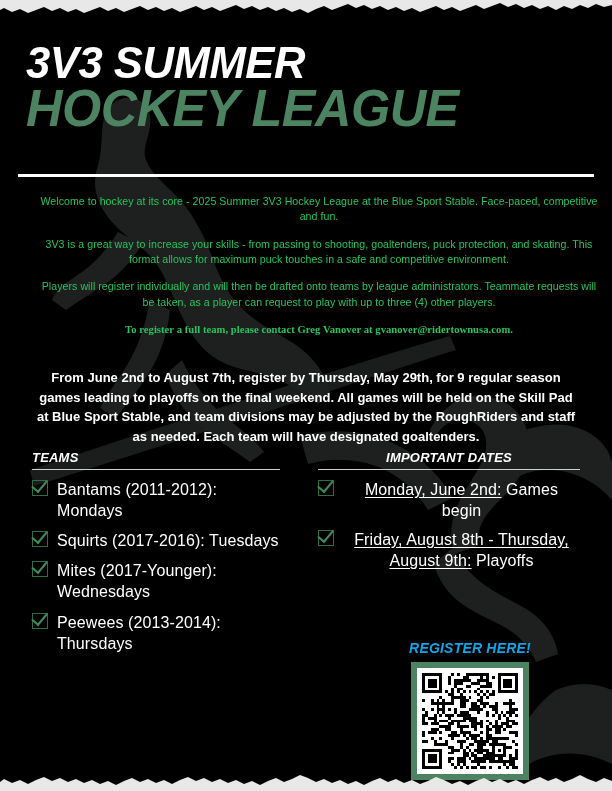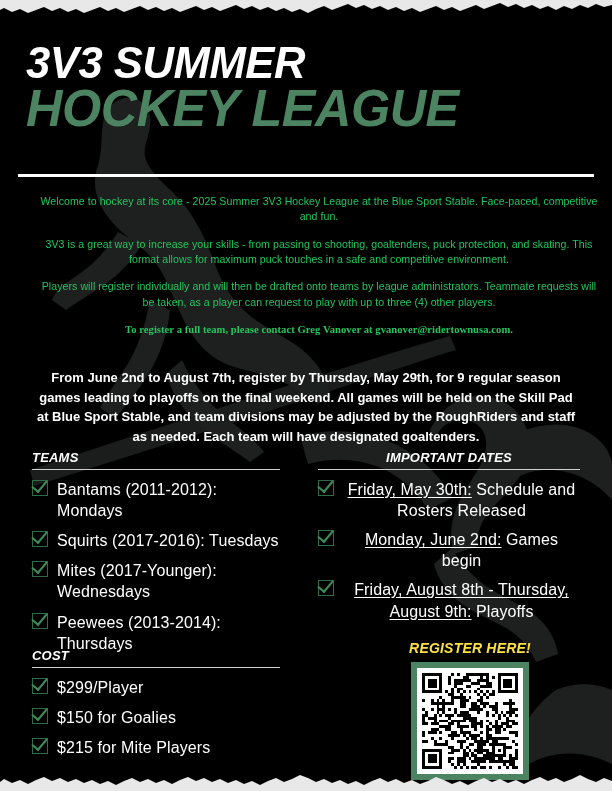--- a/index.html
+++ b/index.html
@@ -213,21 +213,21 @@
     left: 380px;
     top: 640px;
     width: 180px;
     text-align: center;
   }
   #register-title {
     font-family: "Liberation Sans", sans-serif;
     font-weight: bold;
     font-style: italic;
     font-size: 14px;
-    color: #fde047;
+    color: #0ea5e9;
     letter-spacing: 0.2px;
     margin: 0 0 6px 0;
     white-space: nowrap;
   }
   .qr-frame {
     display: inline-block;
     background: #4c8461;
     padding: 6px;
   }
   .qr-inner {
@@ -339,51 +339,29 @@
       </div>
     </div>
 
 
     <div id="dates-sec">
       <div class="sec-head">IMPORTANT DATES</div>
       <div class="sec-rule"></div>
       <div class="check-list">
         <div class="check-row">
           <span class="cbox"></span>
-          <span class="check-txt"><span class="u">Friday, May 30th:</span><span> Schedule and Rosters Released</span></span>
-        </div>
-        <div class="check-row">
-          <span class="cbox"></span>
           <span class="check-txt"><span class="u">Monday, June 2nd:</span><span> Games begin</span></span>
         </div>
         <div class="check-row">
           <span class="cbox"></span>
           <span class="check-txt"><span class="u">Friday, August 8th - Thursday, August 9th:</span><span> Playoffs</span></span>
         </div>
       </div>
     </div>
 
-    <div id="cost-sec">
-      <div class="sec-head">COST</div>
-      <div class="sec-rule"></div>
-      <div class="check-list">
-        <div class="check-row">
-          <span class="cbox"></span>
-          <span class="check-txt">$299/Player</span>
-        </div>
-        <div class="check-row">
-          <span class="cbox"></span>
-          <span class="check-txt">$150 for Goalies</span>
-        </div>
-        <div class="check-row">
-          <span class="cbox"></span>
-          <span class="check-txt">$215 for Mite Players</span>
-        </div>
-      </div>
-    </div>
 
     <div id="register">
       <div id="register-title">REGISTER HERE!</div>
       <div class="qr-frame">
         <div class="qr-inner">
           <svg id="qr-svg" width="96" height="96" viewBox="0 0 33 33" shape-rendering="crispEdges">
             <rect width="33" height="33" fill="#ffffff"></rect>
             <g fill="#000000" id="qr-modules">
                 <path d="M0 0h1v1h-1zM1 0h1v1h-1zM2 0h1v1h-1zM3 0h1v1h-1zM4 0h1v1h-1zM5 0h1v1h-1zM6 0h1v1h-1zM10 0h1v1h-1zM12 0h1v1h-1zM15 0h1v1h-1zM16 0h1v1h-1zM17 0h1v1h-1zM18 0h1v1h-1zM19 0h1v1h-1zM20 0h1v1h-1zM21 0h1v1h-1zM22 0h1v1h-1zM26 0h1v1h-1zM27 0h1v1h-1zM28 0h1v1h-1zM29 0h1v1h-1zM30 0h1v1h-1zM31 0h1v1h-1zM32 0h1v1h-1zM0 1h1v1h-1zM6 1h1v1h-1zM9 1h1v1h-1zM14 1h1v1h-1zM15 1h1v1h-1zM20 1h1v1h-1zM22 1h1v1h-1zM24 1h1v1h-1zM26 1h1v1h-1zM32 1h1v1h-1zM0 2h1v1h-1zM2 2h1v1h-1zM3 2h1v1h-1zM4 2h1v1h-1zM6 2h1v1h-1zM9 2h1v1h-1zM11 2h1v1h-1zM12 2h1v1h-1zM13 2h1v1h-1zM14 2h1v1h-1zM15 2h1v1h-1zM16 2h1v1h-1zM19 2h1v1h-1zM20 2h1v1h-1zM21 2h1v1h-1zM22 2h1v1h-1zM26 2h1v1h-1zM28 2h1v1h-1zM29 2h1v1h-1zM30 2h1v1h-1zM32 2h1v1h-1zM0 3h1v1h-1zM2 3h1v1h-1zM3 3h1v1h-1zM4 3h1v1h-1zM6 3h1v1h-1zM9 3h1v1h-1zM11 3h1v1h-1zM12 3h1v1h-1zM13 3h1v1h-1zM17 3h1v1h-1zM18 3h1v1h-1zM19 3h1v1h-1zM22 3h1v1h-1zM23 3h1v1h-1zM26 3h1v1h-1zM28 3h1v1h-1zM29 3h1v1h-1zM30 3h1v1h-1zM32 3h1v1h-1zM0 4h1v1h-1zM2 4h1v1h-1zM3 4h1v1h-1zM4 4h1v1h-1zM6 4h1v1h-1zM11 4h1v1h-1zM15 4h1v1h-1zM16 4h1v1h-1zM20 4h1v1h-1zM21 4h1v1h-1zM22 4h1v1h-1zM23 4h1v1h-1zM26 4h1v1h-1zM28 4h1v1h-1zM29 4h1v1h-1zM30 4h1v1h-1zM32 4h1v1h-1zM0 5h1v1h-1zM6 5h1v1h-1zM10 5h1v1h-1zM12 5h1v1h-1zM13 5h1v1h-1zM19 5h1v1h-1zM26 5h1v1h-1zM32 5h1v1h-1zM0 6h1v1h-1zM1 6h1v1h-1zM2 6h1v1h-1zM3 6h1v1h-1zM4 6h1v1h-1zM5 6h1v1h-1zM6 6h1v1h-1zM8 6h1v1h-1zM10 6h1v1h-1zM12 6h1v1h-1zM14 6h1v1h-1zM16 6h1v1h-1zM18 6h1v1h-1zM20 6h1v1h-1zM22 6h1v1h-1zM24 6h1v1h-1zM26 6h1v1h-1zM27 6h1v1h-1zM28 6h1v1h-1zM29 6h1v1h-1zM30 6h1v1h-1zM31 6h1v1h-1zM32 6h1v1h-1zM9 7h1v1h-1zM10 7h1v1h-1zM13 7h1v1h-1zM19 7h1v1h-1zM21 7h1v1h-1zM23 7h1v1h-1zM24 7h1v1h-1zM6 8h1v1h-1zM10 8h1v1h-1zM11 8h1v1h-1zM12 8h1v1h-1zM13 8h1v1h-1zM14 8h1v1h-1zM16 8h1v1h-1zM20 8h1v1h-1zM22 8h1v1h-1zM0 9h1v1h-1zM3 9h1v1h-1zM5 9h1v1h-1zM7 9h1v1h-1zM10 9h1v1h-1zM13 9h1v1h-1zM14 9h1v1h-1zM15 9h1v1h-1zM19 9h1v1h-1zM20 9h1v1h-1zM30 9h1v1h-1zM3 10h1v1h-1zM4 10h1v1h-1zM5 10h1v1h-1zM6 10h1v1h-1zM7 10h1v1h-1zM8 10h1v1h-1zM9 10h1v1h-1zM10 10h1v1h-1zM13 10h1v1h-1zM14 10h1v1h-1zM17 10h1v1h-1zM18 10h1v1h-1zM20 10h1v1h-1zM21 10h1v1h-1zM22 10h1v1h-1zM25 10h1v1h-1zM28 10h1v1h-1zM29 10h1v1h-1zM30 10h1v1h-1zM31 10h1v1h-1zM5 11h1v1h-1zM7 11h1v1h-1zM13 11h1v1h-1zM14 11h1v1h-1zM17 11h1v1h-1zM18 11h1v1h-1zM19 11h1v1h-1zM21 11h1v1h-1zM23 11h1v1h-1zM24 11h1v1h-1zM25 11h1v1h-1zM30 11h1v1h-1zM0 12h1v1h-1zM3 12h1v1h-1zM5 12h1v1h-1zM6 12h1v1h-1zM7 12h1v1h-1zM9 12h1v1h-1zM11 12h1v1h-1zM16 12h1v1h-1zM17 12h1v1h-1zM18 12h1v1h-1zM19 12h1v1h-1zM20 12h1v1h-1zM24 12h1v1h-1zM25 12h1v1h-1zM30 12h1v1h-1zM31 12h1v1h-1zM32 12h1v1h-1zM1 13h1v1h-1zM5 13h1v1h-1zM7 13h1v1h-1zM11 13h1v1h-1zM13 13h1v1h-1zM14 13h1v1h-1zM15 13h1v1h-1zM19 13h1v1h-1zM22 13h1v1h-1zM25 13h1v1h-1zM27 13h1v1h-1zM29 13h1v1h-1zM30 13h1v1h-1zM31 13h1v1h-1zM0 14h1v1h-1zM1 14h1v1h-1zM4 14h1v1h-1zM6 14h1v1h-1zM8 14h1v1h-1zM9 14h1v1h-1zM10 14h1v1h-1zM12 14h1v1h-1zM13 14h1v1h-1zM14 14h1v1h-1zM15 14h1v1h-1zM16 14h1v1h-1zM22 14h1v1h-1zM24 14h1v1h-1zM26 14h1v1h-1zM28 14h1v1h-1zM30 14h1v1h-1zM32 14h1v1h-1zM0 15h1v1h-1zM2 15h1v1h-1zM3 15h1v1h-1zM4 15h1v1h-1zM9 15h1v1h-1zM14 15h1v1h-1zM15 15h1v1h-1zM16 15h1v1h-1zM17 15h1v1h-1zM18 15h1v1h-1zM26 15h1v1h-1zM29 15h1v1h-1zM0 16h1v1h-1zM4 16h1v1h-1zM6 16h1v1h-1zM7 16h1v1h-1zM8 16h1v1h-1zM10 16h1v1h-1zM11 16h1v1h-1zM12 16h1v1h-1zM13 16h1v1h-1zM14 16h1v1h-1zM16 16h1v1h-1zM17 16h1v1h-1zM18 16h1v1h-1zM20 16h1v1h-1zM22 16h1v1h-1zM25 16h1v1h-1zM29 16h1v1h-1zM30 16h1v1h-1zM31 16h1v1h-1zM0 17h1v1h-1zM1 17h1v1h-1zM3 17h1v1h-1zM4 17h1v1h-1zM5 17h1v1h-1zM9 17h1v1h-1zM10 17h1v1h-1zM12 17h1v1h-1zM17 17h1v1h-1zM18 17h1v1h-1zM19 17h1v1h-1zM20 17h1v1h-1zM23 17h1v1h-1zM25 17h1v1h-1zM27 17h1v1h-1zM28 17h1v1h-1zM29 17h1v1h-1zM31 17h1v1h-1zM32 17h1v1h-1zM6 18h1v1h-1zM7 18h1v1h-1zM8 18h1v1h-1zM9 18h1v1h-1zM12 18h1v1h-1zM13 18h1v1h-1zM14 18h1v1h-1zM15 18h1v1h-1zM17 18h1v1h-1zM18 18h1v1h-1zM20 18h1v1h-1zM22 18h1v1h-1zM24 18h1v1h-1zM25 18h1v1h-1zM26 18h1v1h-1zM27 18h1v1h-1zM29 18h1v1h-1zM30 18h1v1h-1zM3 19h1v1h-1zM4 19h1v1h-1zM5 19h1v1h-1zM8 19h1v1h-1zM9 19h1v1h-1zM13 19h1v1h-1zM18 19h1v1h-1zM22 19h1v1h-1zM23 19h1v1h-1zM25 19h1v1h-1zM26 19h1v1h-1zM28 19h1v1h-1zM0 20h1v1h-1zM2 20h1v1h-1zM3 20h1v1h-1zM4 20h1v1h-1zM6 20h1v1h-1zM10 20h1v1h-1zM11 20h1v1h-1zM13 20h1v1h-1zM14 20h1v1h-1zM15 20h1v1h-1zM16 20h1v1h-1zM20 20h1v1h-1zM22 20h1v1h-1zM25 20h1v1h-1zM26 20h1v1h-1zM30 20h1v1h-1zM31 20h1v1h-1zM32 20h1v1h-1zM0 21h1v1h-1zM9 21h1v1h-1zM10 21h1v1h-1zM11 21h1v1h-1zM12 21h1v1h-1zM14 21h1v1h-1zM16 21h1v1h-1zM17 21h1v1h-1zM18 21h1v1h-1zM19 21h1v1h-1zM22 21h1v1h-1zM23 21h1v1h-1zM32 21h1v1h-1zM3 22h1v1h-1zM6 22h1v1h-1zM10 22h1v1h-1zM15 22h1v1h-1zM17 22h1v1h-1zM18 22h1v1h-1zM20 22h1v1h-1zM22 22h1v1h-1zM23 22h1v1h-1zM24 22h1v1h-1zM25 22h1v1h-1zM26 22h1v1h-1zM27 22h1v1h-1zM28 22h1v1h-1zM29 22h1v1h-1zM0 23h1v1h-1zM1 23h1v1h-1zM4 23h1v1h-1zM8 23h1v1h-1zM12 23h1v1h-1zM13 23h1v1h-1zM14 23h1v1h-1zM18 23h1v1h-1zM19 23h1v1h-1zM20 23h1v1h-1zM21 23h1v1h-1zM22 23h1v1h-1zM24 23h1v1h-1zM25 23h1v1h-1zM31 23h1v1h-1zM4 24h1v1h-1zM5 24h1v1h-1zM6 24h1v1h-1zM7 24h1v1h-1zM8 24h1v1h-1zM13 24h1v1h-1zM16 24h1v1h-1zM17 24h1v1h-1zM19 24h1v1h-1zM20 24h1v1h-1zM21 24h1v1h-1zM23 24h1v1h-1zM24 24h1v1h-1zM25 24h1v1h-1zM26 24h1v1h-1zM27 24h1v1h-1zM28 24h1v1h-1zM32 24h1v1h-1zM9 25h1v1h-1zM10 25h1v1h-1zM13 25h1v1h-1zM15 25h1v1h-1zM19 25h1v1h-1zM20 25h1v1h-1zM24 25h1v1h-1zM28 25h1v1h-1zM29 25h1v1h-1zM30 25h1v1h-1zM0 26h1v1h-1zM1 26h1v1h-1zM2 26h1v1h-1zM3 26h1v1h-1zM4 26h1v1h-1zM5 26h1v1h-1zM6 26h1v1h-1zM10 26h1v1h-1zM11 26h1v1h-1zM12 26h1v1h-1zM14 26h1v1h-1zM16 26h1v1h-1zM18 26h1v1h-1zM19 26h1v1h-1zM20 26h1v1h-1zM21 26h1v1h-1zM22 26h1v1h-1zM24 26h1v1h-1zM26 26h1v1h-1zM28 26h1v1h-1zM32 26h1v1h-1zM0 27h1v1h-1zM6 27h1v1h-1zM9 27h1v1h-1zM10 27h1v1h-1zM14 27h1v1h-1zM15 27h1v1h-1zM17 27h1v1h-1zM19 27h1v1h-1zM20 27h1v1h-1zM22 27h1v1h-1zM23 27h1v1h-1zM24 27h1v1h-1zM28 27h1v1h-1zM32 27h1v1h-1zM0 28h1v1h-1zM2 28h1v1h-1zM3 28h1v1h-1zM4 28h1v1h-1zM6 28h1v1h-1zM14 28h1v1h-1zM15 28h1v1h-1zM17 28h1v1h-1zM18 28h1v1h-1zM21 28h1v1h-1zM22 28h1v1h-1zM23 28h1v1h-1zM24 28h1v1h-1zM25 28h1v1h-1zM26 28h1v1h-1zM27 28h1v1h-1zM28 28h1v1h-1zM30 28h1v1h-1zM32 28h1v1h-1zM0 29h1v1h-1zM2 29h1v1h-1zM3 29h1v1h-1zM4 29h1v1h-1zM6 29h1v1h-1zM9 29h1v1h-1zM10 29h1v1h-1zM12 29h1v1h-1zM13 29h1v1h-1zM14 29h1v1h-1zM16 29h1v1h-1zM18 29h1v1h-1zM19 29h1v1h-1zM20 29h1v1h-1zM21 29h1v1h-1zM22 29h1v1h-1zM23 29h1v1h-1zM24 29h1v1h-1zM26 29h1v1h-1zM27 29h1v1h-1zM30 29h1v1h-1zM31 29h1v1h-1zM32 29h1v1h-1zM0 30h1v1h-1zM2 30h1v1h-1zM3 30h1v1h-1zM4 30h1v1h-1zM6 30h1v1h-1zM9 30h1v1h-1zM12 30h1v1h-1zM13 30h1v1h-1zM14 30h1v1h-1zM17 30h1v1h-1zM18 30h1v1h-1zM19 30h1v1h-1zM20 30h1v1h-1zM21 30h1v1h-1zM23 30h1v1h-1zM24 30h1v1h-1zM25 30h1v1h-1zM26 30h1v1h-1zM27 30h1v1h-1zM28 30h1v1h-1zM29 30h1v1h-1zM30 30h1v1h-1zM31 30h1v1h-1zM0 31h1v1h-1zM6 31h1v1h-1zM10 31h1v1h-1zM12 31h1v1h-1zM14 31h1v1h-1zM19 31h1v1h-1zM28 31h1v1h-1zM30 31h1v1h-1zM31 31h1v1h-1zM0 32h1v1h-1zM1 32h1v1h-1zM2 32h1v1h-1zM3 32h1v1h-1zM4 32h1v1h-1zM5 32h1v1h-1zM6 32h1v1h-1zM11 32h1v1h-1zM13 32h1v1h-1zM15 32h1v1h-1zM17 32h1v1h-1zM18 32h1v1h-1zM20 32h1v1h-1zM21 32h1v1h-1zM23 32h1v1h-1zM26 32h1v1h-1zM29 32h1v1h-1zM31 32h1v1h-1zM32 32h1v1h-1z"></path>
               </g>

